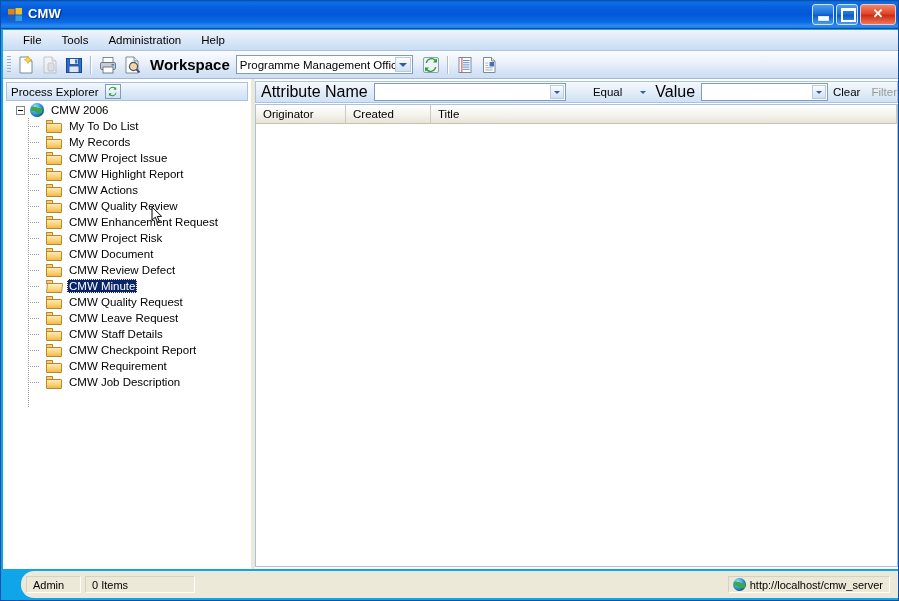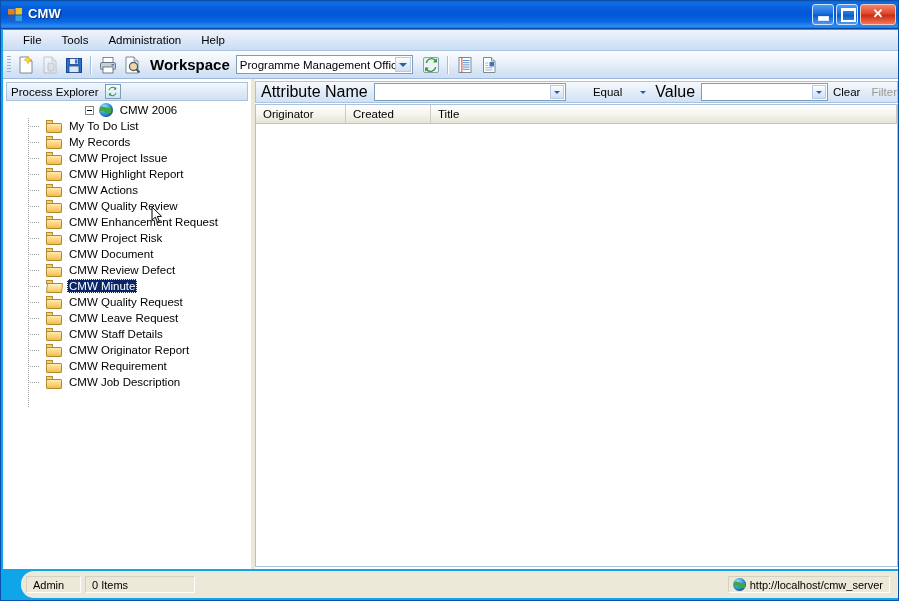--- a/index.html
+++ b/index.html
@@ -240,21 +240,21 @@
   }
   .tree-row {
     height: 16px;
     display: flex;
     align-items: center;
     white-space: nowrap;
     font-size: 11.5px;
     cursor: default;
     position: relative;
   }
-  .tree-row.root { padding-left: 10px; justify-content: center; }
+  .tree-row.root { padding-left: 10px; }
   .tree-row.child { padding-left: 40px; }
   .expander {
     width: 9px; height: 9px;
     border: 1px solid #848484;
     background: #ffffff;
     box-sizing: border-box;
     margin-right: 5px;
     position: relative;
     flex: 0 0 auto;
     cursor: default;
@@ -766,21 +766,21 @@
                 <span class="body"></span>
               </span>
               <span class="tree-label">CMW Staff Details</span>
             </div>
             <div class="tree-row child">
               <span class="stub"></span>
               <span class="folder">
                 <span class="tab"></span>
                 <span class="body"></span>
               </span>
-              <span class="tree-label">CMW Originator Report</span>
+              <span class="tree-label">CMW Checkpoint Report</span>
             </div>
             <div class="tree-row child">
               <span class="stub"></span>
               <span class="folder">
                 <span class="tab"></span>
                 <span class="body"></span>
               </span>
               <span class="tree-label">CMW Requirement</span>
             </div>
             <div class="tree-row child">

